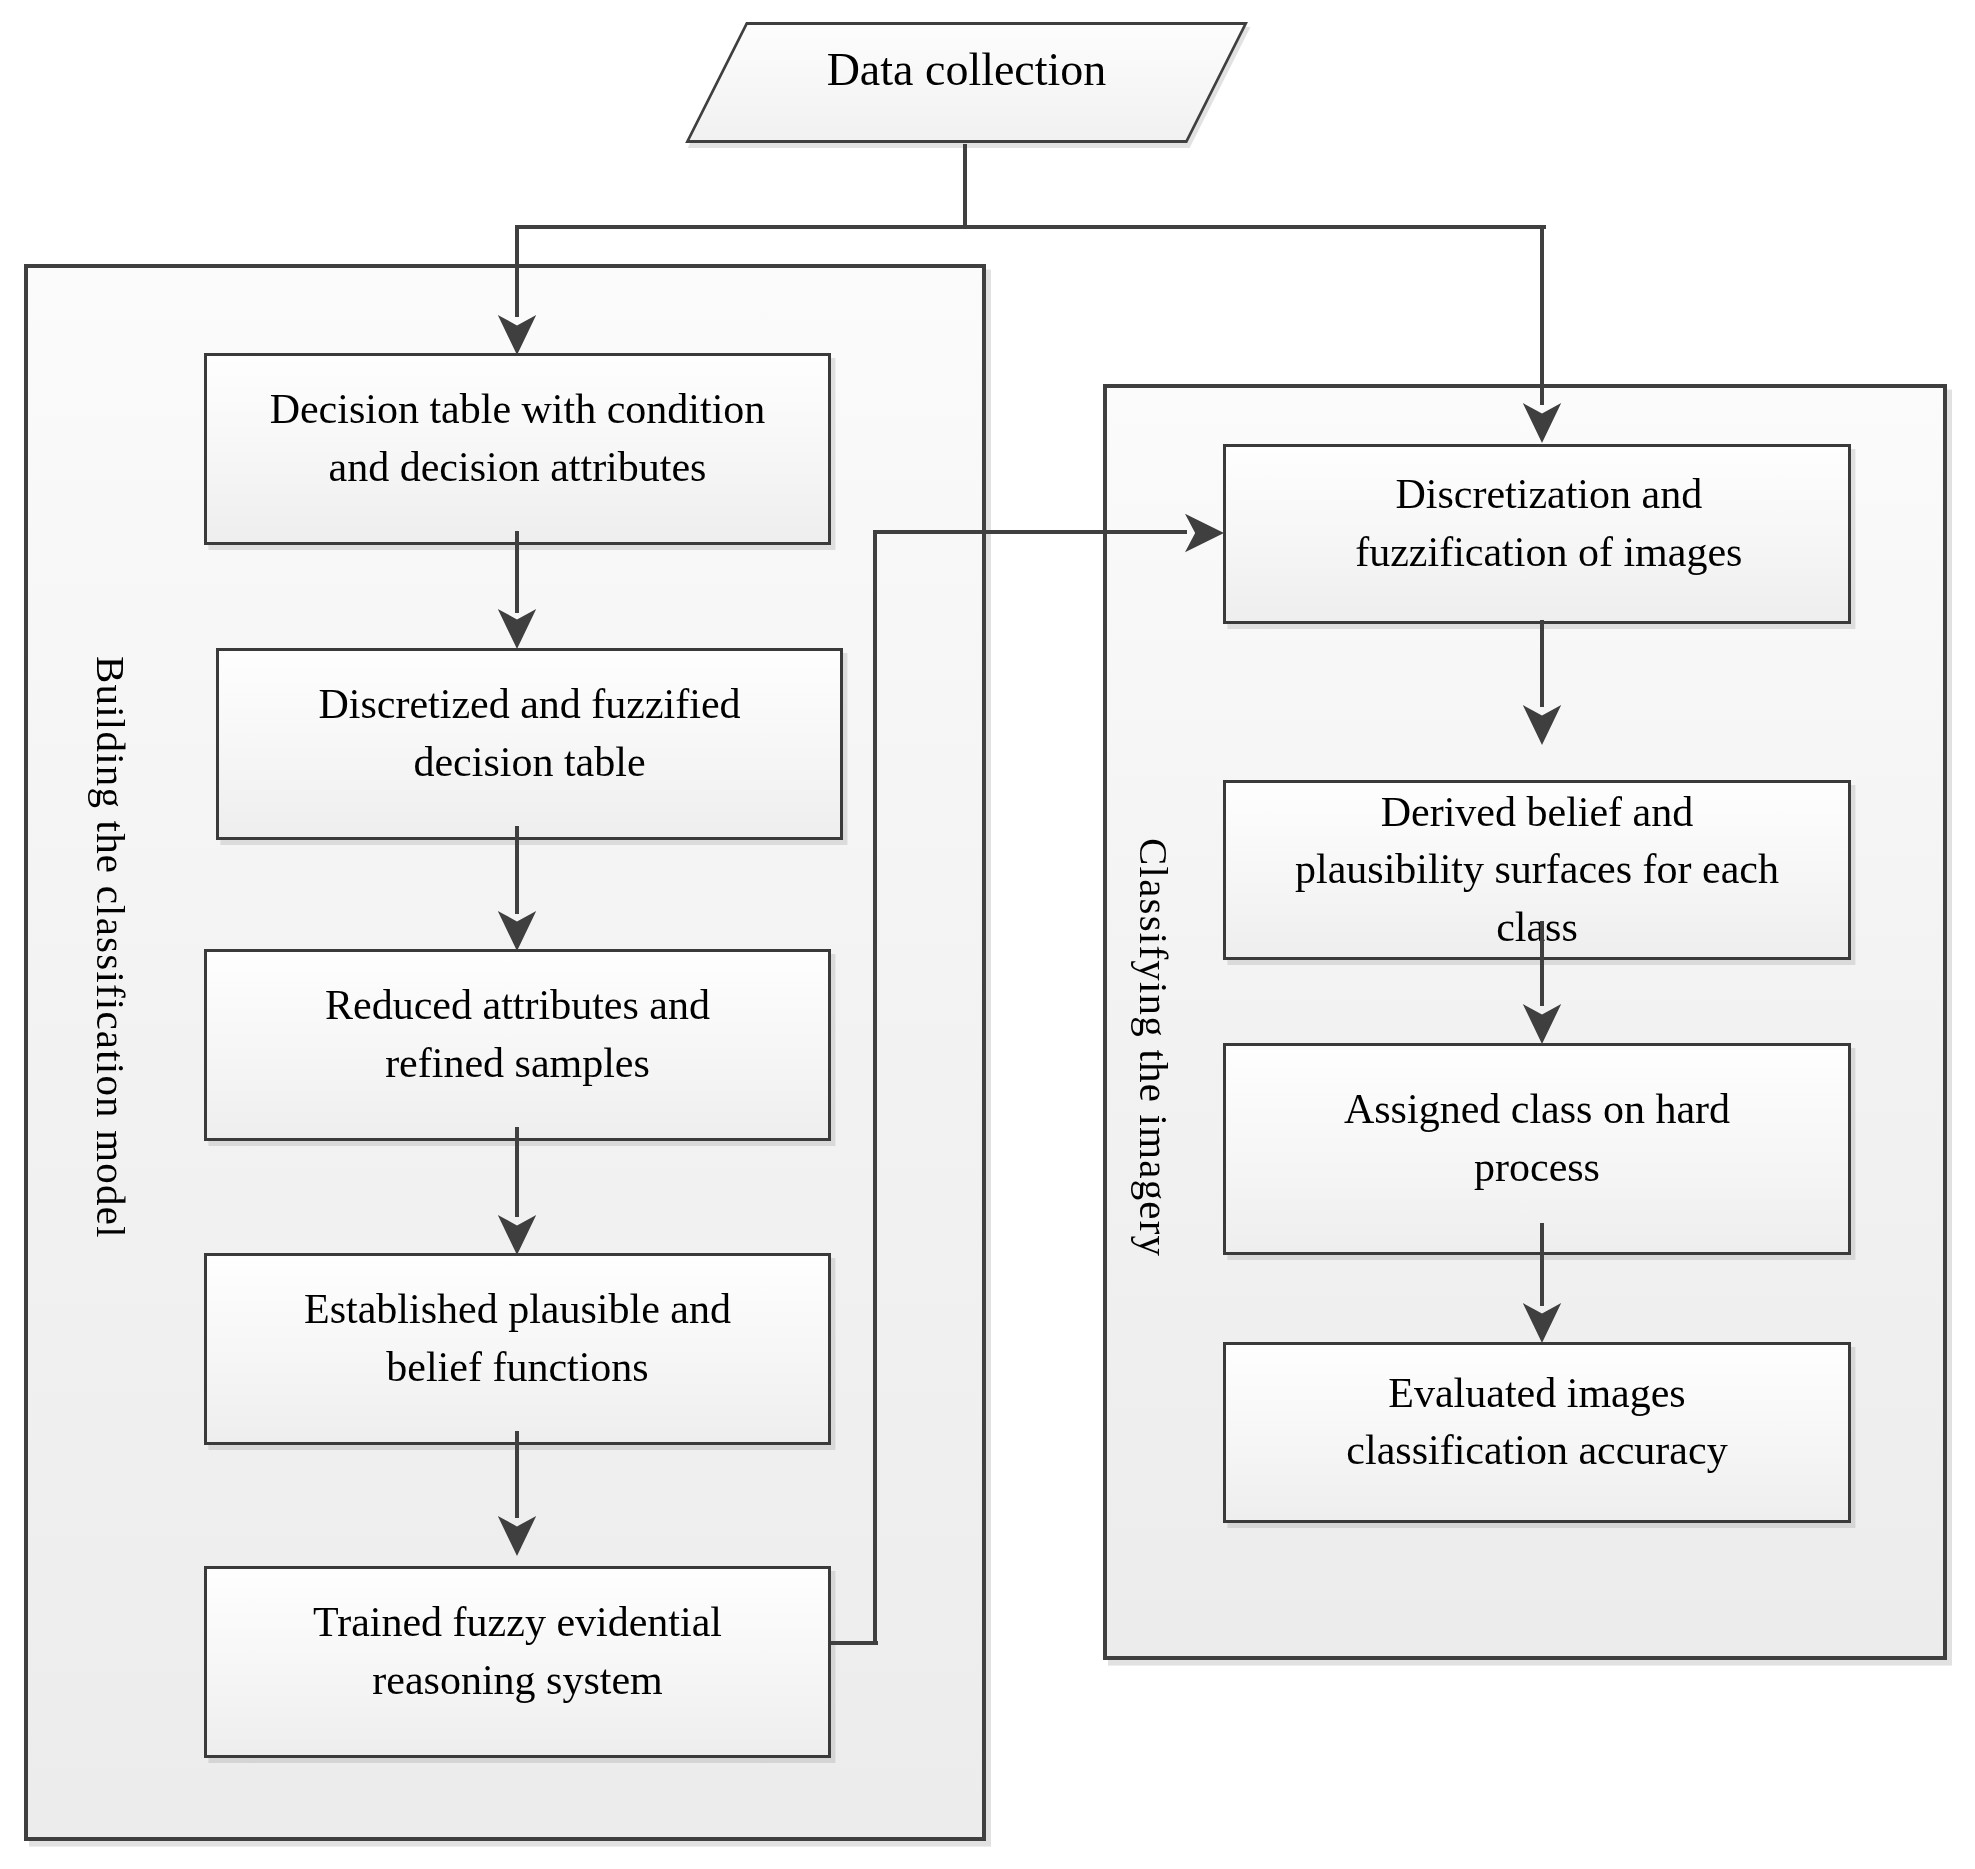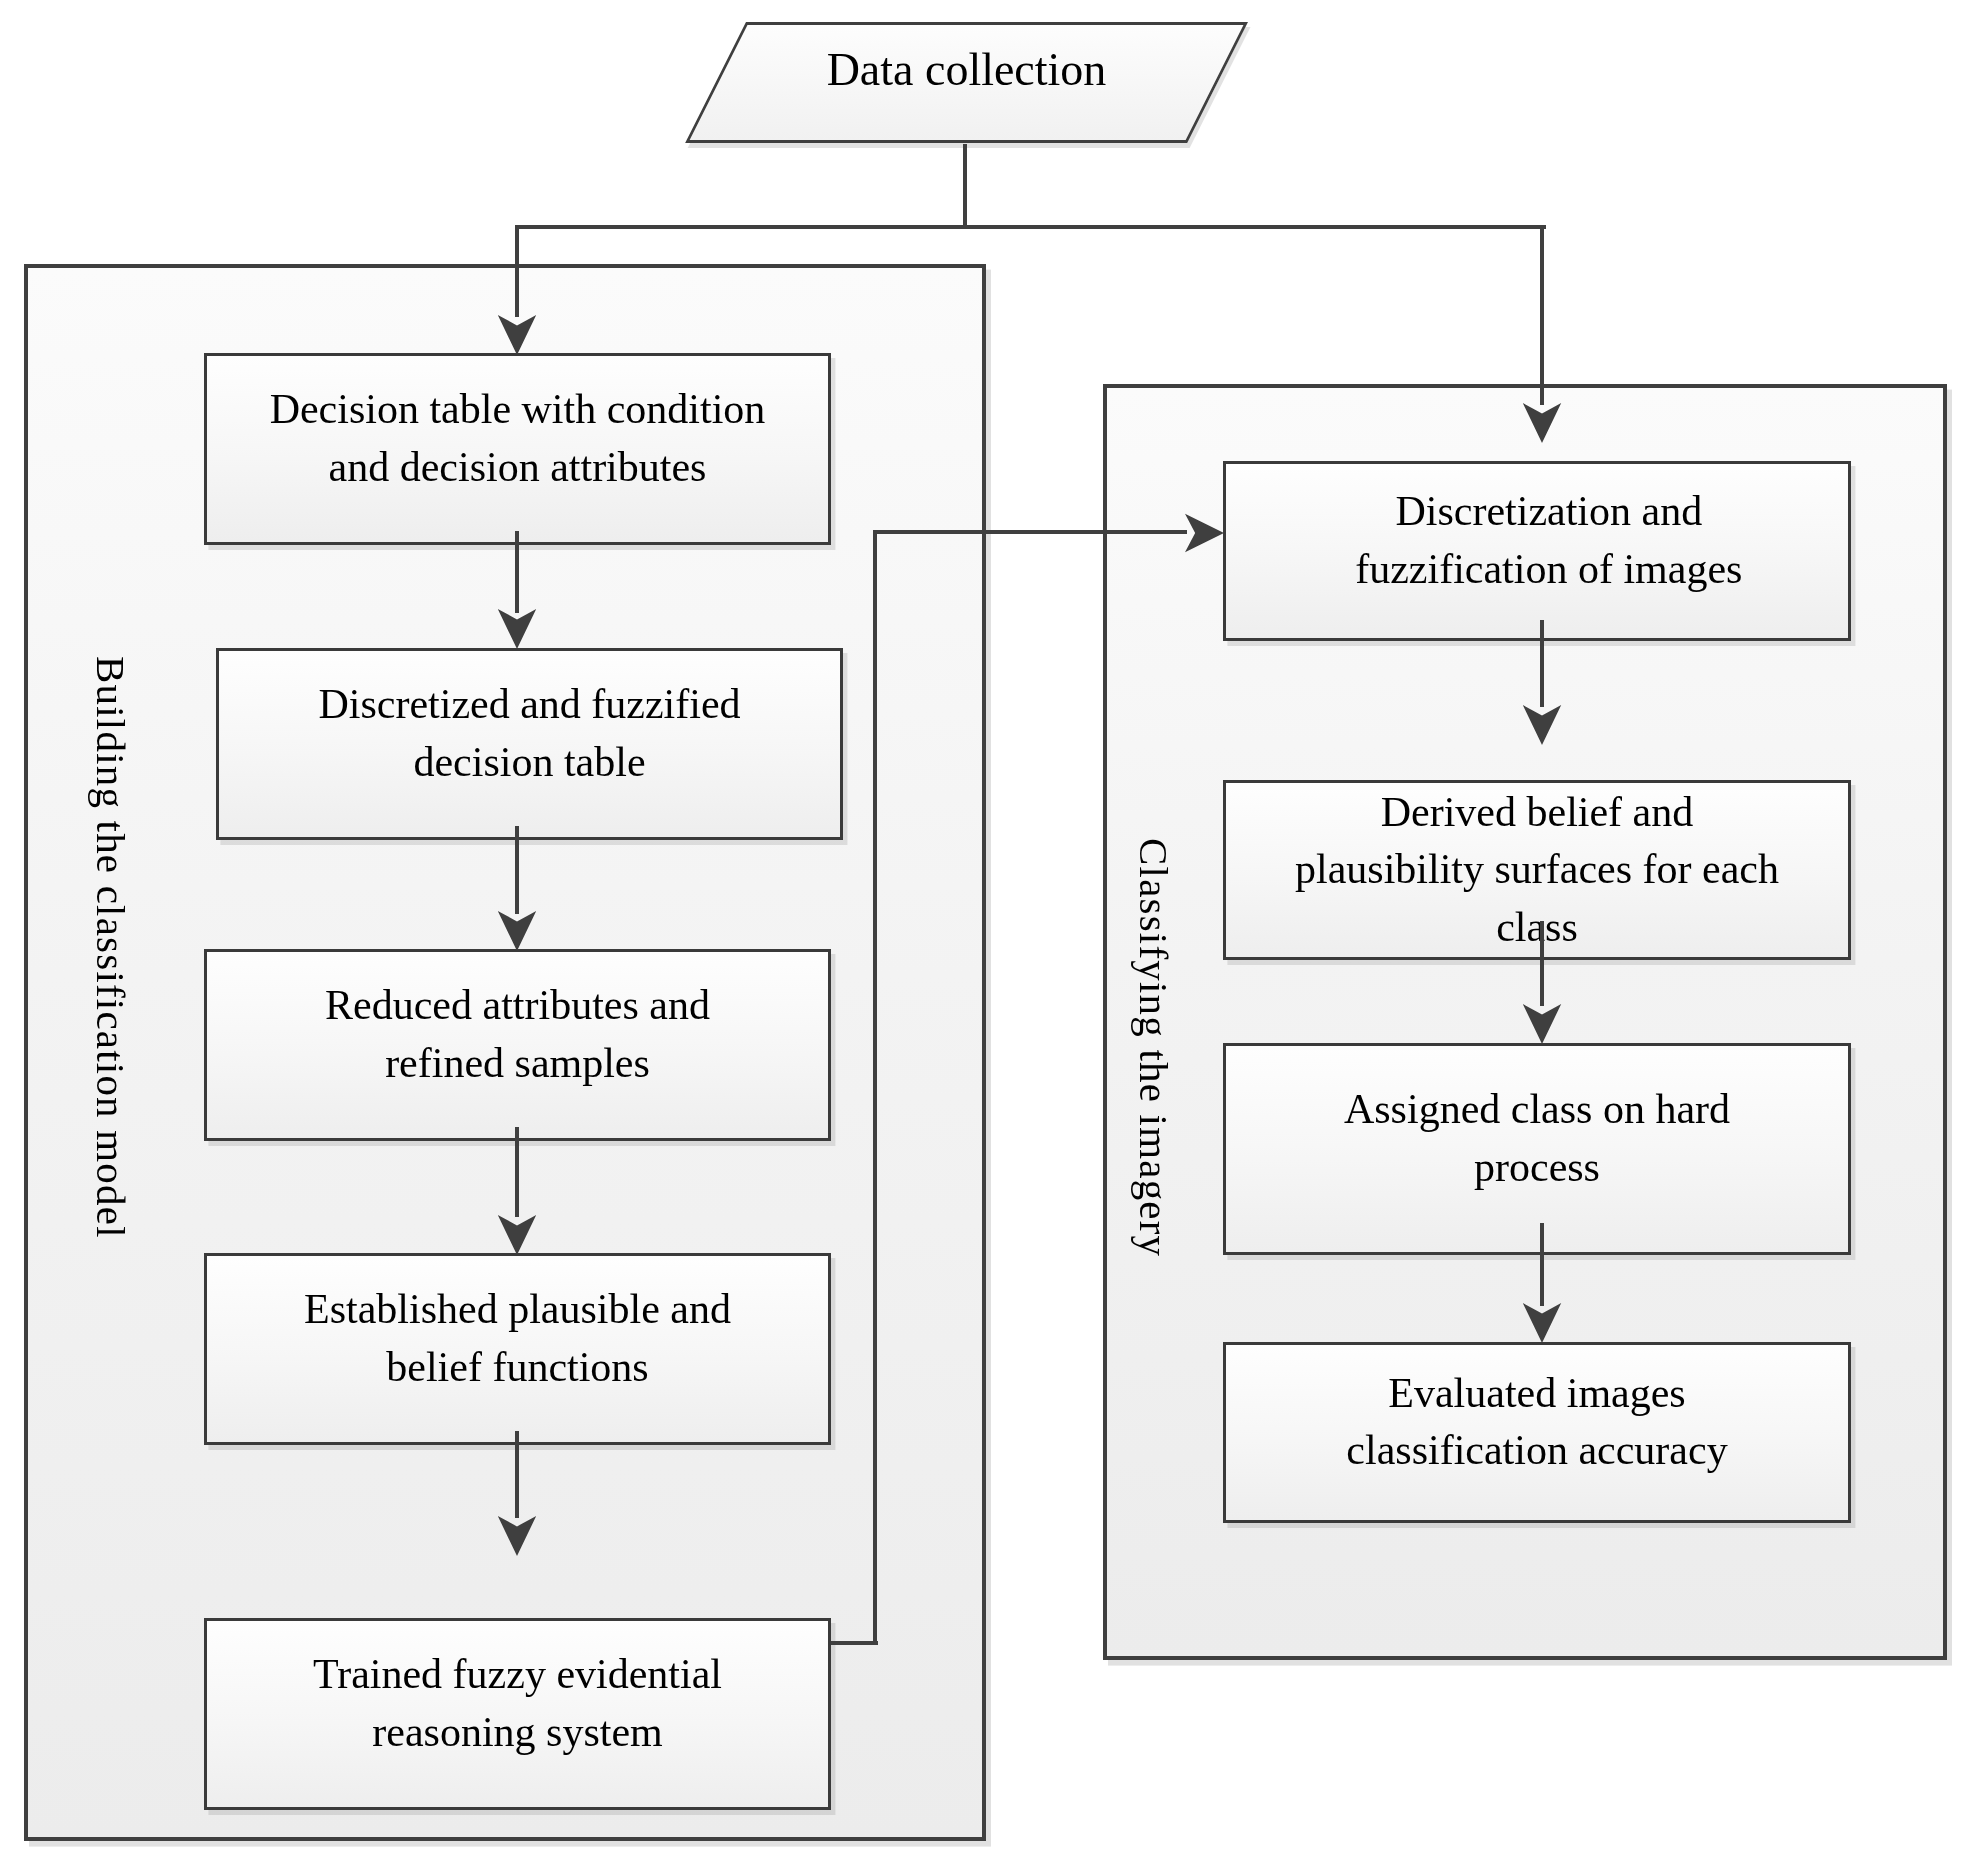--- a/index.html
+++ b/index.html
@@ -51,22 +51,22 @@
     padding: 0 12.4px 21px 12.4px;
     z-index: 3;
   }
   .box.lines3 { padding-bottom: 0; }
   .lbox { left: 204px;  width: 627px; height: 192px; }
   .rbox { left: 1223px; width: 628px; height: 180px; }
   #box-l1 { top: 353px; }
   #box-l2 { top: 648px; margin-left: 12px; }
   #box-l3 { top: 949px; }
   #box-l4 { top: 1253px; }
-  #box-l5 { top: 1618px; }
-  #box-r1 { top: 461px; padding-left: 36px; }
+  #box-l5 { top: 1566px; }
+  #box-r1 { top: 444px; padding-left: 36px; }
   #box-r2 { top: 780px; }
   #box-r3 { top: 1043px; height: 212px; }
   #box-r4 { top: 1342px; height: 181px; }
   
   #para-shape {
     position: absolute;
     left: 746px; top: 22.4px; width: 502px; height: 121px;
     transform: skewX(-26.7deg);
     transform-origin: top left;
     border: 3.7px solid #3f3f3f;

